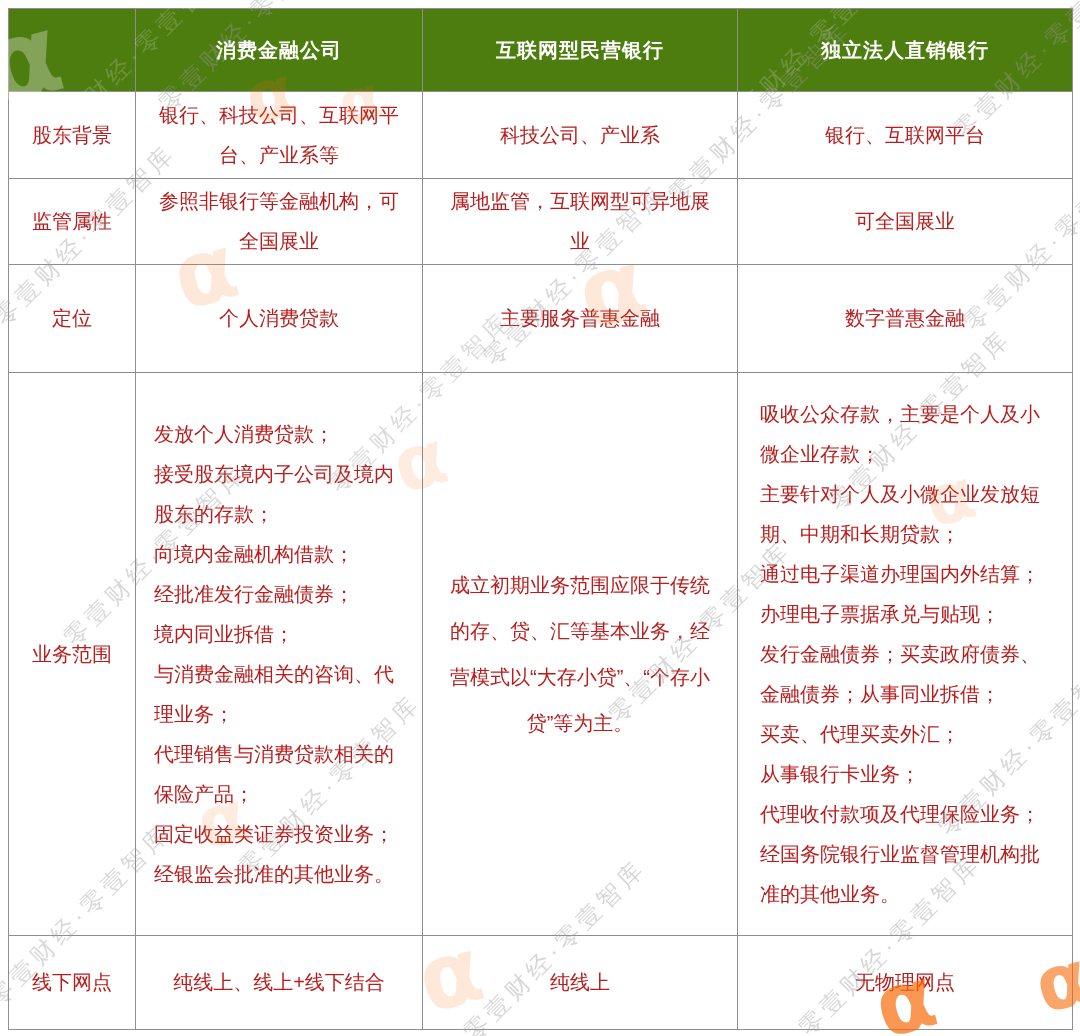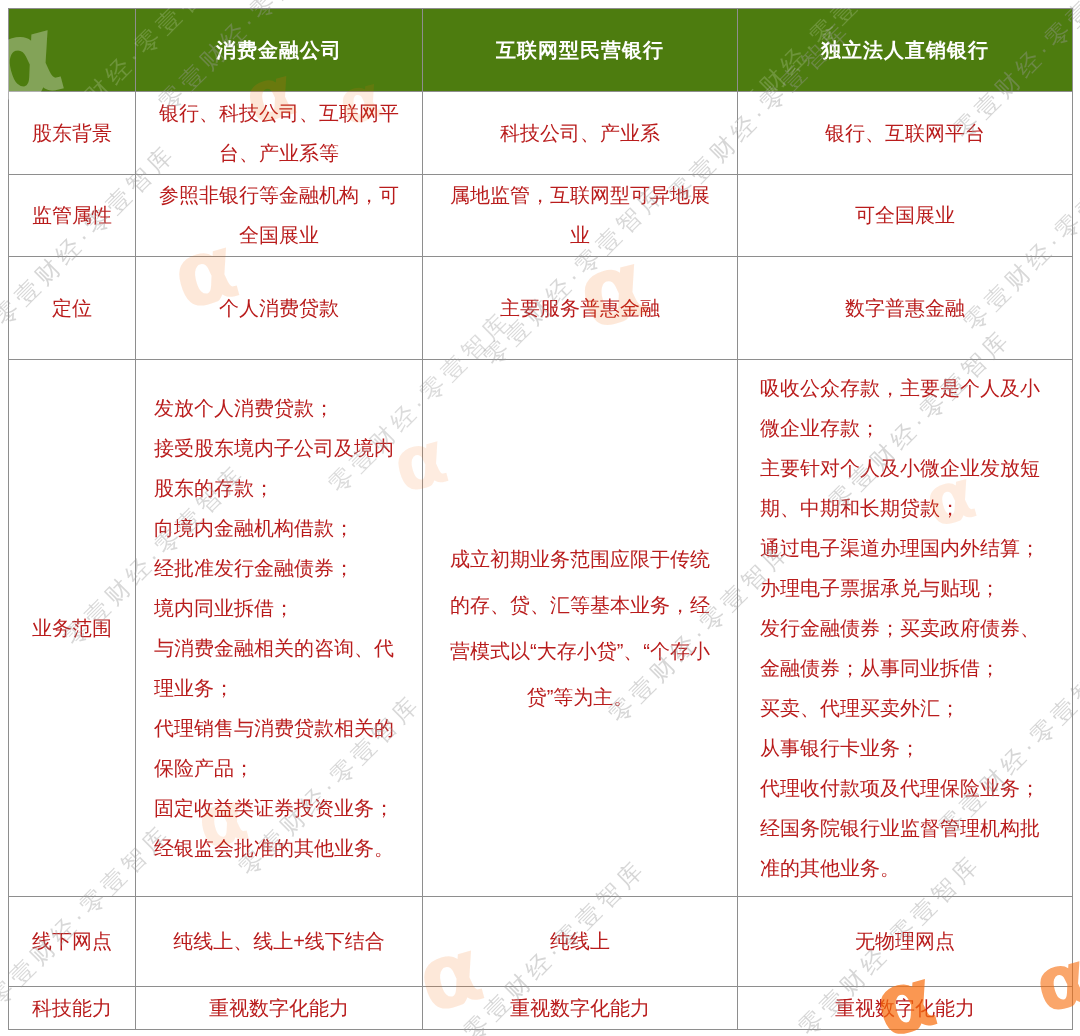--- a/index.html
+++ b/index.html
@@ -123,26 +123,20 @@
 从事银行卡业务；
 代理收付款项及代理保险业务；
 经国务院银行业监督管理机构批准的其他业务。</td>
       </tr>
       <tr class="r-offline">
         <td class="row-label">线下网点</td>
         <td>纯线上、线上+线下结合</td>
         <td>纯线上</td>
         <td>无物理网点</td>
       </tr>
-      <tr class="r-tech">
-        <td class="row-label">科技能力</td>
-        <td>重视数字化能力</td>
-        <td>重视数字化能力</td>
-        <td>重视数字化能力</td>
-      </tr>
     </tbody>
   </table>
 
   <div class="wm">
       <span class="wm-t" style="left: 250px; top: 20px; color: rgb(154, 154, 154); opacity: 0.4;">零壹财经·零壹智库</span>
       <span class="wm-t" style="left: 760px; top: 112px; color: rgb(154, 154, 154); opacity: 0.4;">零壹财经·零壹智库</span>
       <span class="wm-t" style="left: 1045px; top: 48px; color: rgb(154, 154, 154); opacity: 0.4;">零壹财经·零壹智库</span>
       <span class="wm-t" style="left: 85px; top: 235px; color: rgb(154, 154, 154); opacity: 0.4;">零壹财经·零壹智库</span>
       <span class="wm-t" style="left: 575px; top: 275px; color: rgb(154, 154, 154); opacity: 0.38;">零壹财经·零壹智库</span>
       <span class="wm-t" style="left: 920px; top: 420px; color: rgb(154, 154, 154); opacity: 0.4;">零壹财经·零壹智库</span>

